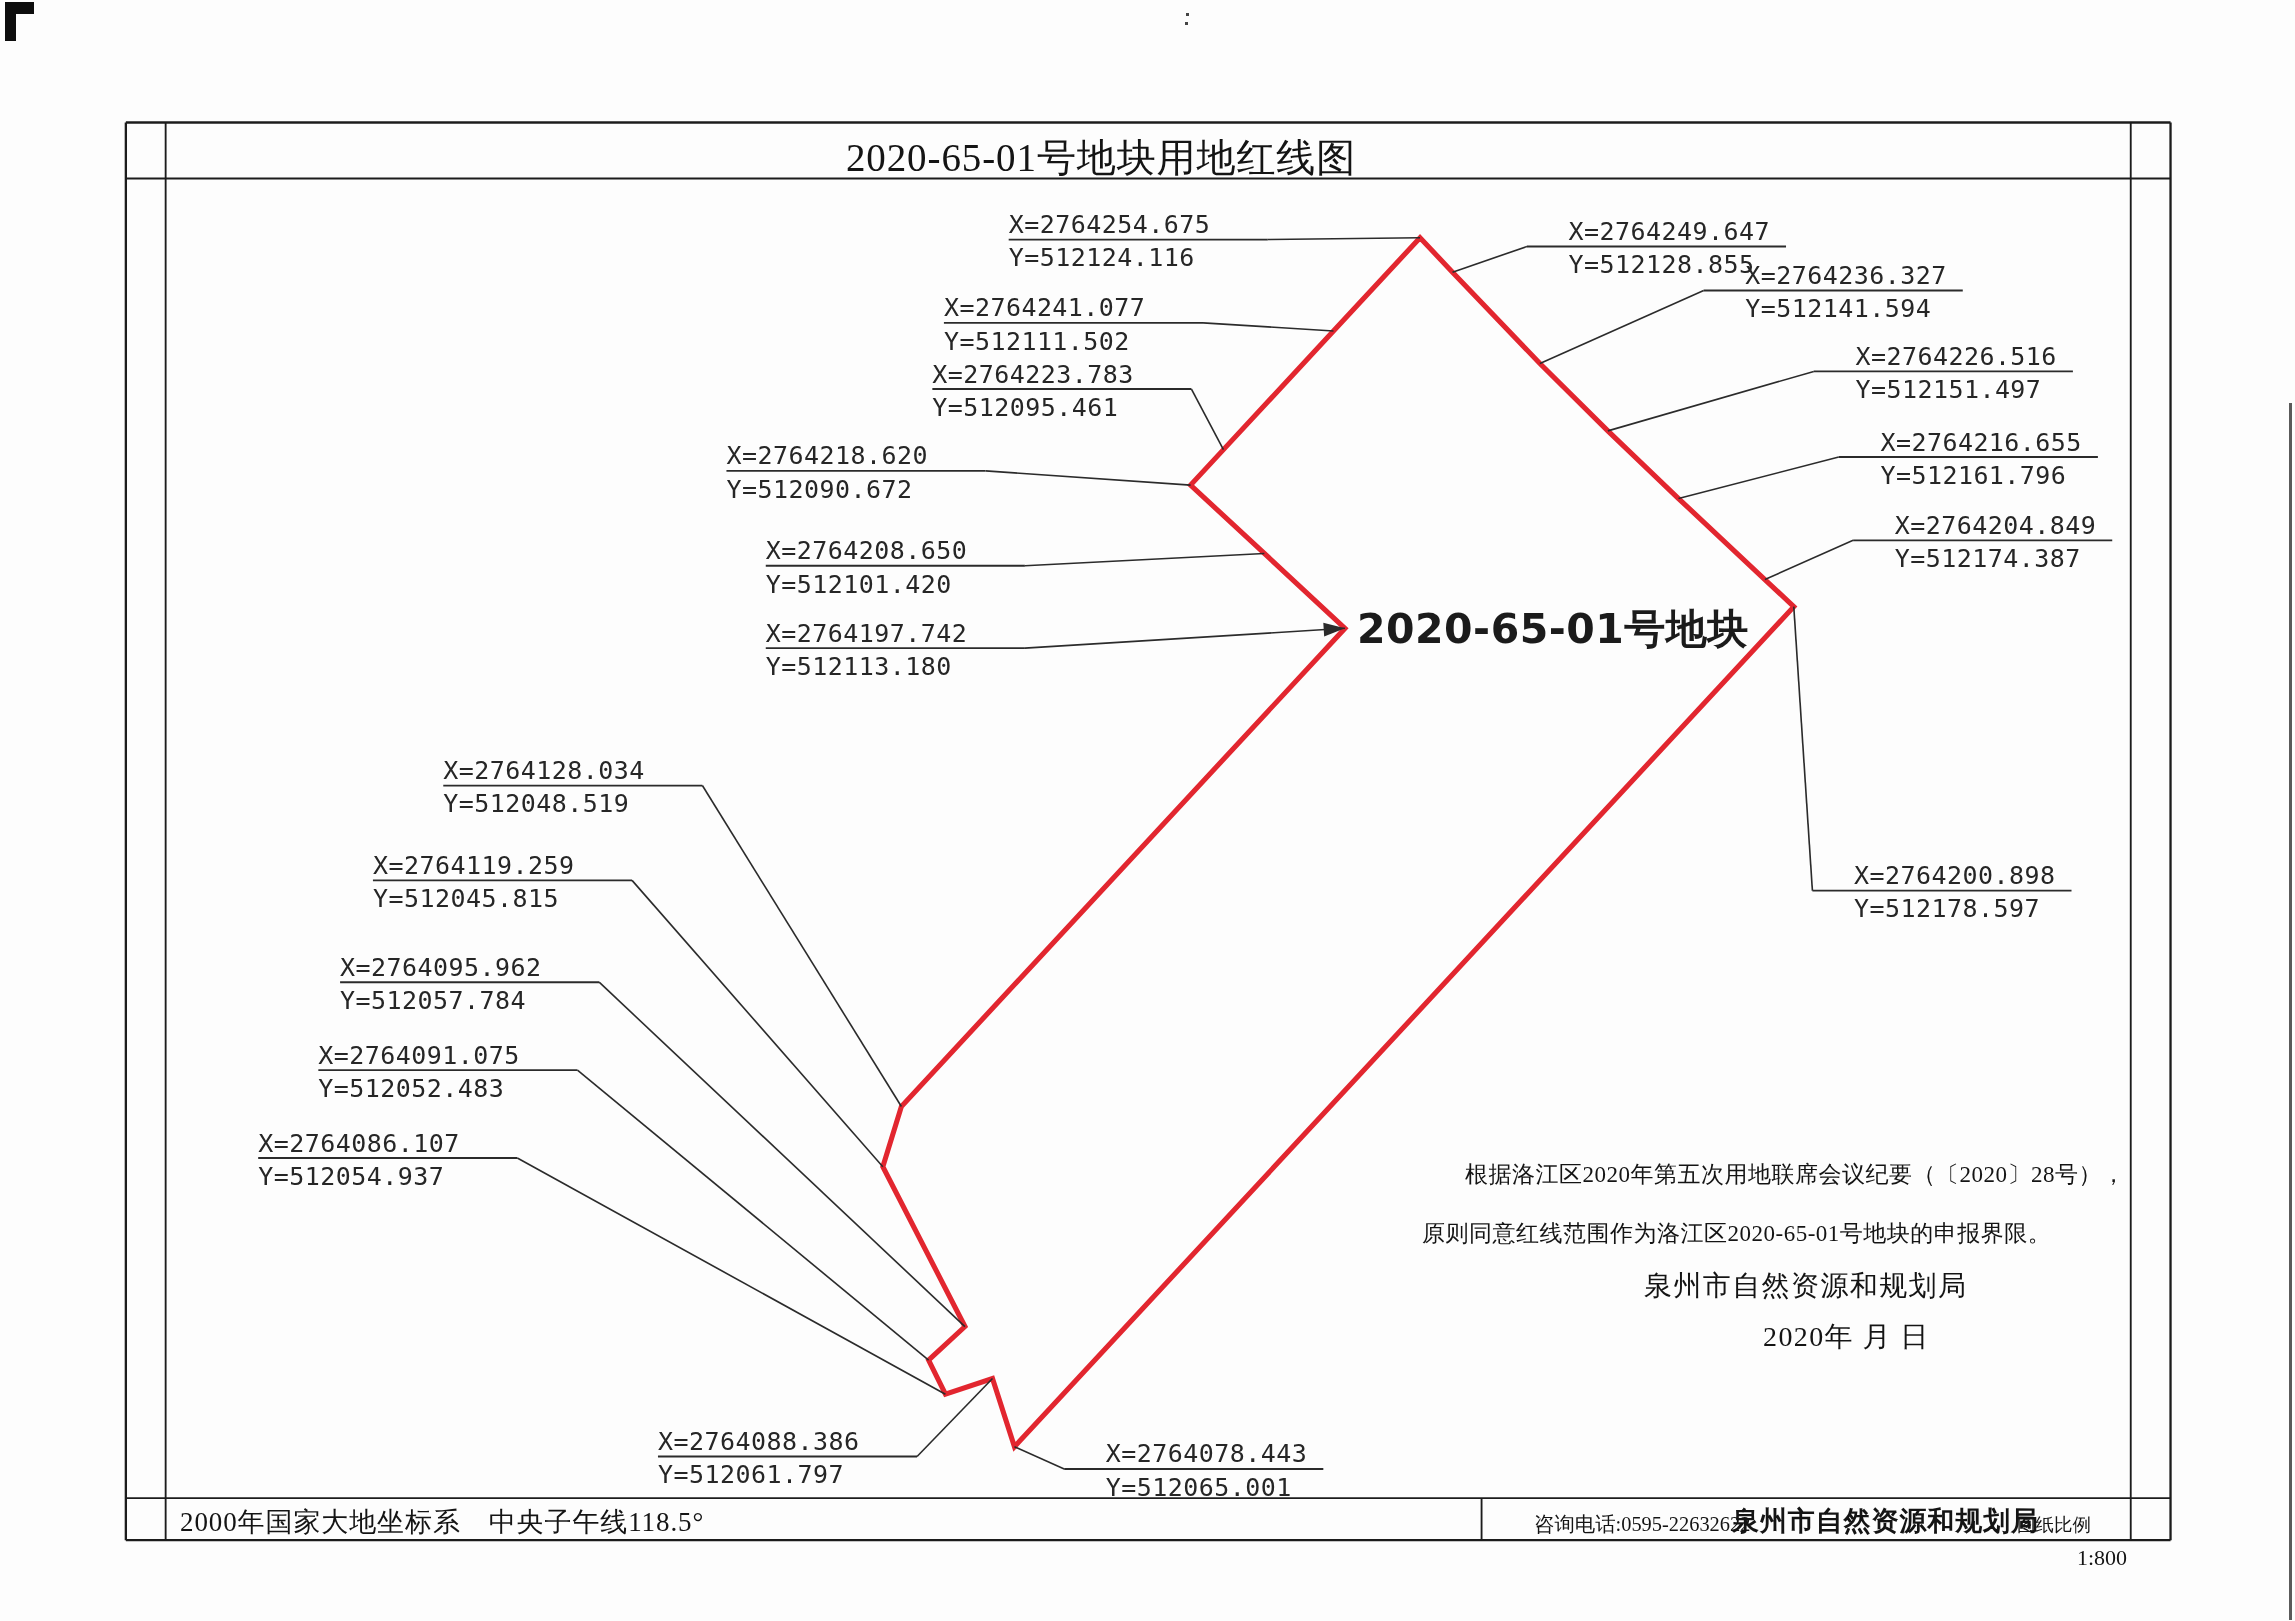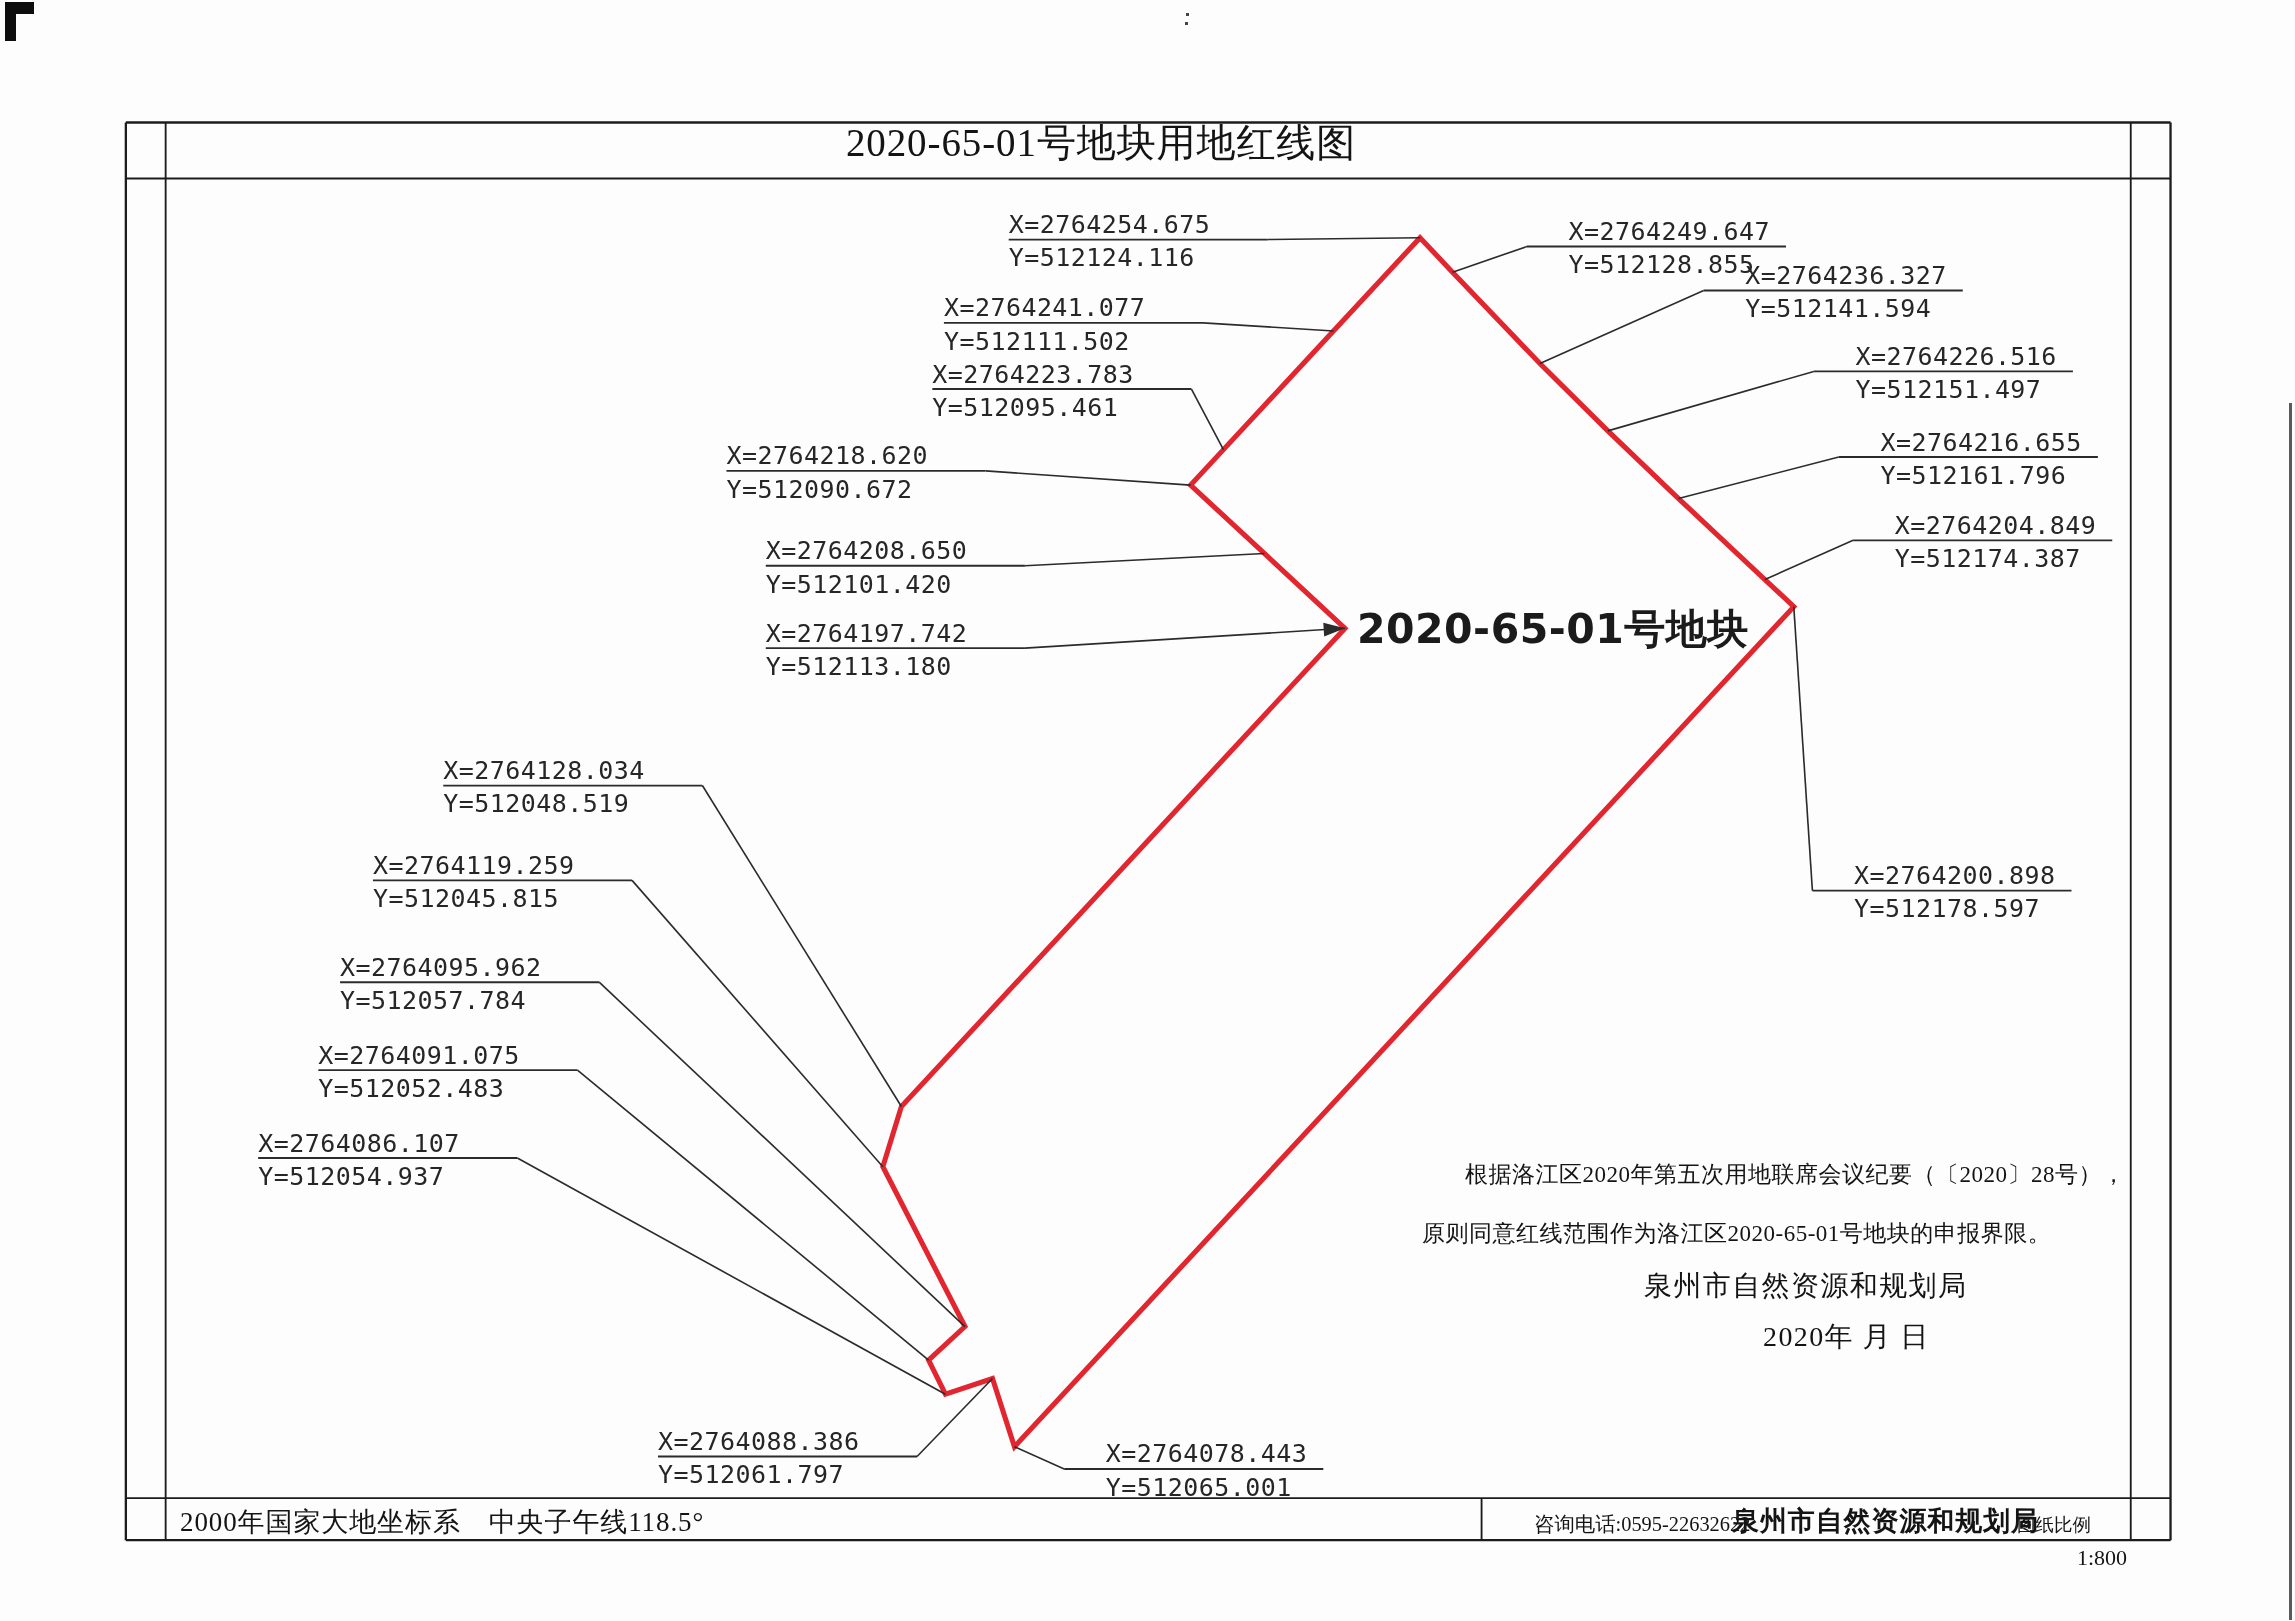--- a/index.html
+++ b/index.html
@@ -108,21 +108,21 @@
     <line x1="3917" y1="1924" x2="4477" y2="1924" stroke="#2b2b2b" stroke-width="4"></line>
     <line x1="3917" y1="1924" x2="3876.758714000097" y2="1310.3515789965754" stroke="#2b2b2b" stroke-width="3.5"></line>
     <text x="4007" y="1910" class="coord">X=2764200.898</text>
     <text x="4007" y="1982" class="coord">Y=512178.597</text>
     <line x1="2300" y1="3174" x2="2860" y2="3174" stroke="#2b2b2b" stroke-width="4"></line>
     <line x1="2300" y1="3174" x2="2192.4708219998065" y2="3125.99186399768" stroke="#2b2b2b" stroke-width="3.5"></line>
     <text x="2390" y="3160" class="coord">X=2764078.443</text>
     <text x="2390" y="3232" class="coord">Y=512065.001</text>
   </svg>
 
-<div class="txt title" style="left:1101px;top:116px;">2020-65-01号地块用地红线图</div>
+<div class="txt title" style="left:1101px;top:131px;">2020-65-01号地块用地红线图</div>
 
 <div class="txt parcel-name" style="left:1357px;top:602px;">2020-65-01号地块</div>
 
 <div class="txt appr" style="left:1465px;top:1159px;">根据洛江区2020年第五次用地联席会议纪要（〔2020〕28号），</div>
 <div class="txt appr" style="left:1422px;top:1218px;text-align:right;">原则同意红线范围作为洛江区2020-65-01号地块的申报界限。</div>
 <div class="txt appr-big" style="left:1644px;top:1267px;">泉州市自然资源和规划局</div>
 <div class="txt appr-big" style="left:1763px;top:1318px;text-align:right;">2020年 月 日</div>
 
 <div class="txt foot-datum" style="left:180px;top:1504px;">2000年国家大地坐标系　中央子午线118.5°</div>
 <div class="txt foot-phone" style="left:1534px;top:1510px;">咨询电话:0595-22632622</div>

